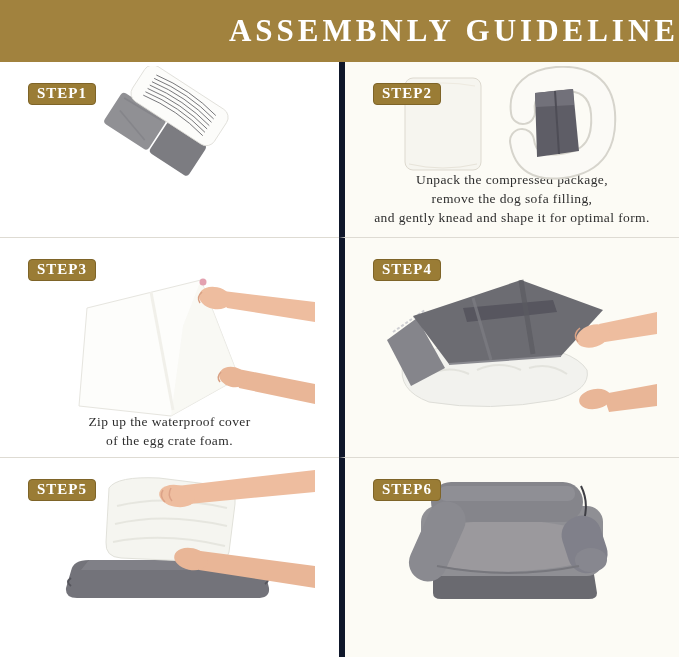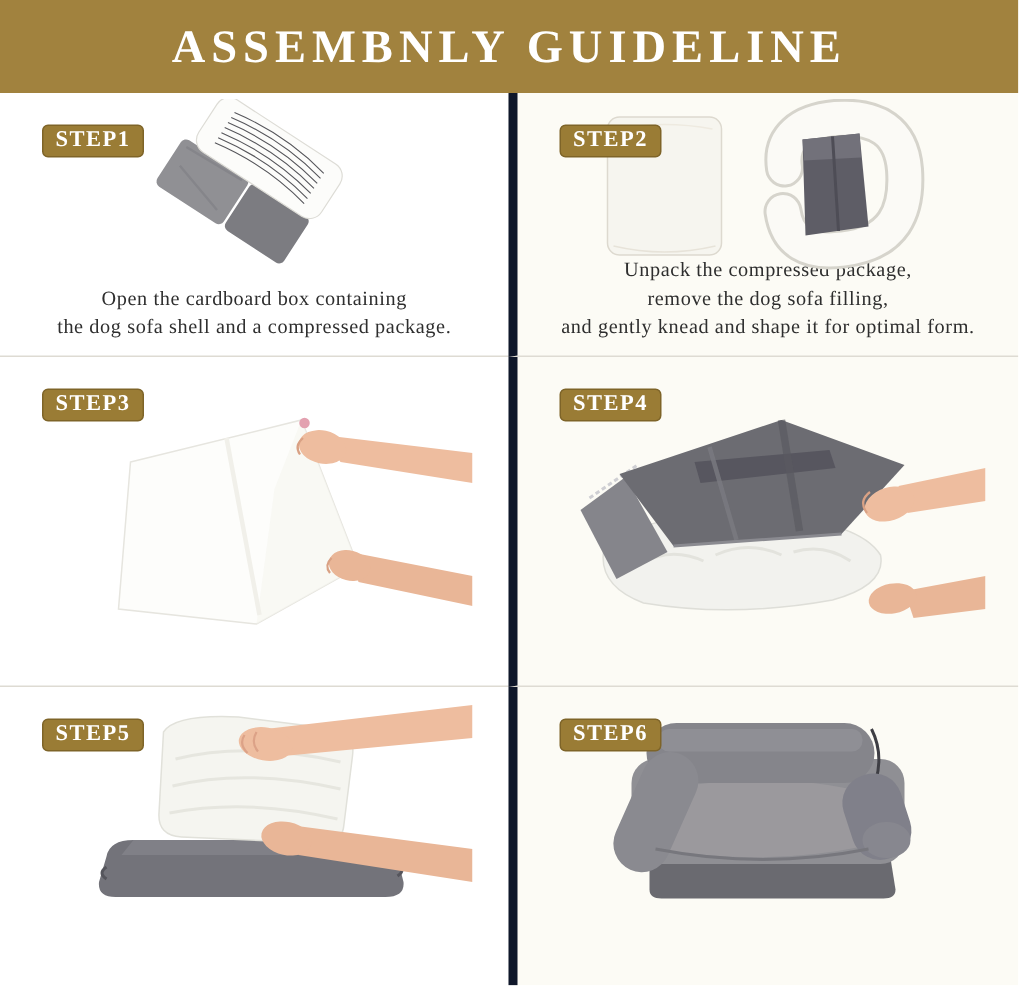--- a/index.html
+++ b/index.html
@@ -3,21 +3,21 @@
 <meta charset="utf-8">
 <style>
   * { margin:0; padding:0; box-sizing:border-box; }
   html,body { background:#ffffff; }
   .page {
     position:relative; width:679px; height:657px; overflow:hidden;
     background:#ffffff; font-family:"Liberation Serif", serif;
   }
   .banner {
     height:62px; background:#a1823e;
-    display:flex; align-items:center; justify-content:center;
+    display:flex; align-items:center; justify-content:flex-end;
   }
   .banner h1 {
     color:#ffffff; font-size:31px; font-weight:bold;
     letter-spacing:4px; font-family:"Liberation Serif", serif;
   }
   .grid {
     display:grid;
     grid-template-columns:339px 340px;
     grid-template-rows:176px 220px 199px;
   }
@@ -66,22 +66,20 @@
           <rect x="22" y="6" width="122" height="52" rx="12" fill="#fcfcfa" stroke="#dddcd6"></rect>
           <path d="M38,16 Q84,8 128,18" stroke="#55555a" stroke-width="0.9" fill="none"></path>
           <path d="M38,21 Q84,13 128,23" stroke="#55555a" stroke-width="0.9" fill="none"></path>
           <path d="M38,26 Q84,18 128,28" stroke="#55555a" stroke-width="0.9" fill="none"></path>
           <path d="M38,31 Q84,23 128,33" stroke="#55555a" stroke-width="0.9" fill="none"></path>
           <path d="M38,36 Q84,28 128,38" stroke="#55555a" stroke-width="0.9" fill="none"></path>
           <path d="M38,41 Q84,33 128,43" stroke="#55555a" stroke-width="0.9" fill="none"></path>
           <path d="M38,46 Q84,38 128,48" stroke="#55555a" stroke-width="0.9" fill="none"></path>
         </g>
       </svg>
-      <div class="caption">Open the cardboard box containing
-the dog sofa shell and a compressed package.</div>
     </div>
 
     <div class="cell r1 right">
       <span class="badge">STEP2</span>
       <svg class="illus" width="230" height="115" viewBox="0 0 230 115">
         <rect x="8" y="12" width="76" height="92" rx="8" fill="#f6f5ef" stroke="#ddd9cf"></rect>
         <path d="M12,98 Q46,106 80,98" stroke="#e7e3d9" fill="none"></path>
         <path d="M14,20 Q46,14 78,20" stroke="#eeeae0" fill="none"></path>
         <path d="M126,46 C123,26 137,15 160,13 C188,11 204,22 206,47 C208,75 199,96 165,100 C141,103 128,95 125,75" fill="none" stroke="#d6d4cc" stroke-width="26" stroke-linecap="round"></path>
         <path d="M126,46 C123,26 137,15 160,13 C188,11 204,22 206,47 C208,75 199,96 165,100 C141,103 128,95 125,75" fill="none" stroke="#fbfaf6" stroke-width="22" stroke-linecap="round"></path>
@@ -101,20 +99,22 @@
         <path d="M176,12 L214,110 L146,148 L158,58 Z" fill="#f6f6f1" opacity="0.7"></path>
         <path d="M126,24 L148,142" stroke="#f1f0ea" stroke-width="3" fill="none"></path>
         <circle cx="178" cy="14" r="3.5" fill="#e3a1b0"></circle>
         <path d="M190,22 L290,34 L290,54 L202,40 Z" fill="#eebd9f"></path>
         <ellipse cx="190" cy="30" rx="16" ry="11" fill="#eebd9f" transform="rotate(12 190 30)"></ellipse>
         <path d="M177,24 q-6,5 -2,11" stroke="#d9a184" fill="none" stroke-width="1.5"></path>
         <path d="M208,100 L290,116 L290,136 L214,120 Z" fill="#e9b697"></path>
         <ellipse cx="208" cy="109" rx="14" ry="10" fill="#e9b697" transform="rotate(14 208 109)"></ellipse>
         <path d="M196,104 q-5,5 -1,10" stroke="#d9a184" fill="none" stroke-width="1.5"></path>
       </svg>
+      <div class="caption">Zip up the waterproof cover
+of the egg crate foam.</div>
     </div>
 
     <div class="cell r2 right">
       <span class="badge">STEP4</span>
       <svg class="illus" width="290" height="160" viewBox="0 0 290 160">
         <path d="M36,96 Q72,70 146,76 Q206,80 220,102 Q224,122 188,132 Q122,144 62,134 Q30,122 36,96 Z" fill="#f2f2ee" stroke="#deded8"></path>
         <path d="M60,108 Q80,96 102,106 M110,102 Q132,92 154,102 M162,100 Q182,94 200,106" stroke="#e3e3dd" fill="none" stroke-width="2"></path>
         <path d="M20,72 L50,50 L78,100 L44,118 Z" fill="#85858b"></path>
         <path d="M26,64 L58,42" stroke="#cfcfd3" stroke-width="2" stroke-dasharray="3 2"></path>
         <path d="M46,48 L154,12 L236,42 L194,88 L82,96 Z" fill="#6c6c72"></path>

